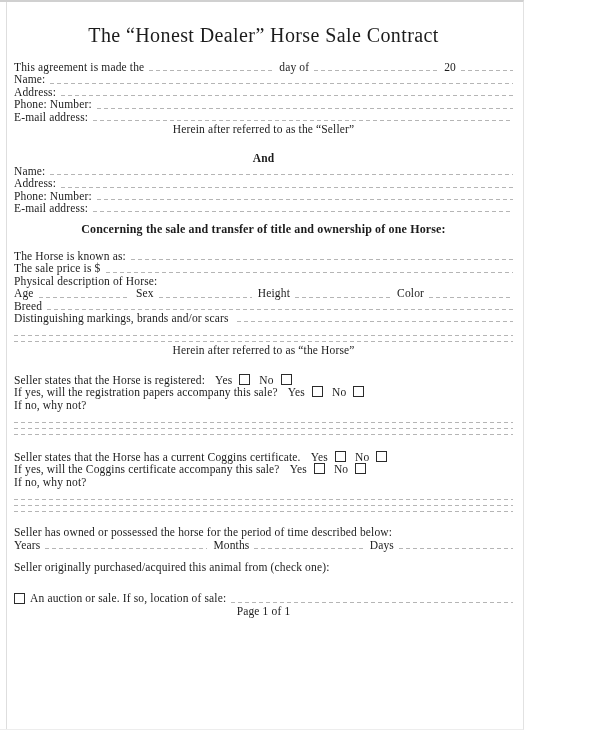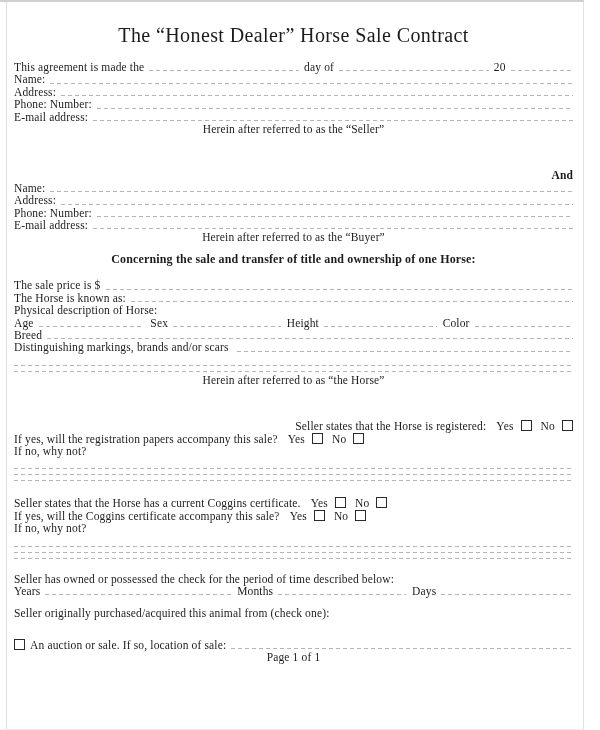--- a/index.html
+++ b/index.html
@@ -1,17 +1,17 @@
 <!DOCTYPE html>
 <html><head>
 <meta charset="utf-8">
 <style>
   html,body{margin:0;padding:0;background:#fff;}
   .page{
-    position:relative;width:584px;height:730px;box-sizing:border-box;
+    position:relative;width:524px;height:730px;box-sizing:border-box;
     font-family:"Liberation Serif","DejaVu Serif",serif;
     color:#1c1c1c;font-size:11.5px;line-height:12.4px;letter-spacing:0.15px;
     border-top:2px solid #d0d0d0;border-right:1px solid #e2e2e2;border-bottom:1px solid #ededed;
     overflow:hidden;
   }
   .left-rule{position:absolute;left:6px;top:0;bottom:0;width:1px;background:#dedede;}
   .doc{padding:0 10px 0 14px;}
   .title{font-size:20px;line-height:24px;text-align:center;margin-top:21px;letter-spacing:0.4px;}
   .sec-head{font-weight:bold;text-align:center;}
   .center{text-align:center;}
@@ -21,21 +21,21 @@
     flex:1 1 auto;align-self:flex-end;height:4px;margin:0 0 2px 5px;
     background:repeating-linear-gradient(90deg,#b5b5b5 0 4px,rgba(0,0,0,0) 4px 7px);
     background-size:100% 1px;background-repeat:no-repeat;background-position:left bottom;
   }
   .row.blank .fill{margin-left:0;}
   .cb{display:inline-block;width:9px;height:9px;border:1px solid #2b2b2b;vertical-align:-1px;margin-left:4px;background:#fff;}
   .yn{margin-left:7px;white-space:nowrap;}
   .yn .no-lbl{margin-left:6px;}
   .mt8{margin-top:8px;} .mt10{margin-top:10px;}
   .mt12{margin-top:12px;} .mt14{margin-top:14px;}
-  .mt17{margin-top:34px;text-align:right;} .mt19{margin-top:19px;}
+  .mt17{margin-top:17px;} .mt19{margin-top:19px;}
   .concerning{font-size:12px;margin-top:9px;margin-bottom:14px;}
   .lbl{white-space:nowrap;}
   .f24{flex:2.4;} .f10{flex:1;}
   .yrs{flex:1.35;} .mos{flex:1.05;} .dys{flex:1;}
 </style>
 </head>
 <body>
 
 <div class="page">
   <div class="left-rule"></div>
@@ -82,30 +82,29 @@
       <span class="fill"></span>
     </div>
     <div class="row">
       <span class="lbl">Phone: Number:</span>
       <span class="fill"></span>
     </div>
     <div class="row">
       <span class="lbl">E-mail address:</span>
       <span class="fill"></span>
     </div>
-    <div class="center">Herein after referred to as the “Buyer”</div>
 
     <div class="sec-head concerning">Concerning the sale and transfer of title and ownership of one Horse:</div>
 
     <div class="row">
+      <span class="lbl">The Horse is known as:</span>
+      <span class="fill"></span>
+    </div>
+    <div class="row">
       <span class="lbl">The sale price is  $</span>
-      <span class="fill"></span>
-    </div>
-    <div class="row">
-      <span class="lbl">The Horse is known as:</span>
       <span class="fill"></span>
     </div>
     <div>Physical description of Horse:</div>
 
     <div class="row">
       <span class="grp">
         <span class="lbl">Age</span>
         <span class="fill"></span>
       </span>
       <span class="grp" style="margin-left:6px;">
@@ -189,21 +188,21 @@
     <div class="row blank mt8">
         <span class="fill"></span>
       </div>
     <div class="row blank">
         <span class="fill"></span>
       </div>
     <div class="row blank">
         <span class="fill"></span>
       </div>
 
-    <div class="mt12">Seller has owned or possessed the check for the period of time described below:</div>
+    <div class="mt12">Seller has owned or possessed the horse for the period of time described below:</div>
     <div class="row">
       <span class="grp yrs">
         <span class="lbl">Years</span>
         <span class="fill"></span>
       </span>
       <span class="grp mos" style="margin-left:6px;">
         <span class="lbl">Months</span>
         <span class="fill"></span>
       </span>
       <span class="grp dys" style="margin-left:6px;">

